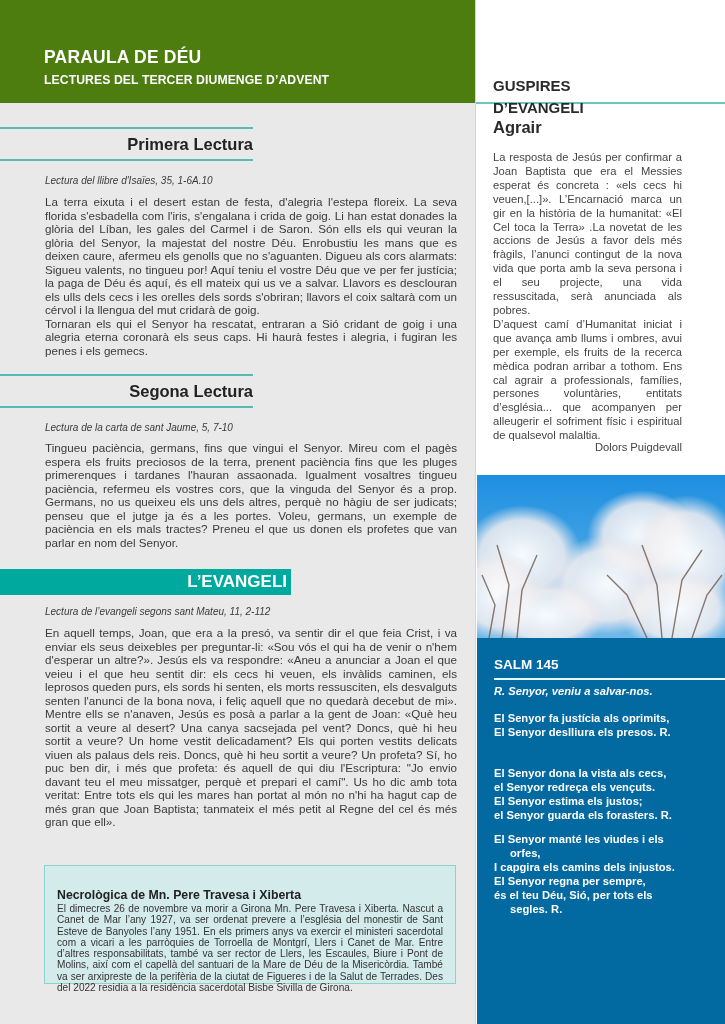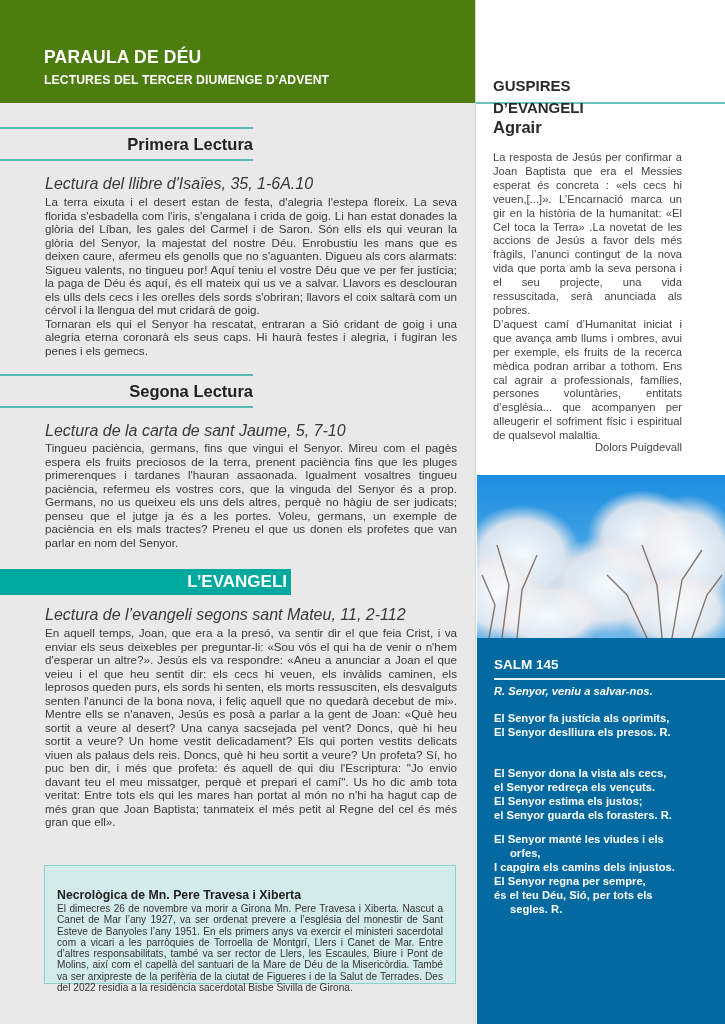--- a/index.html
+++ b/index.html
@@ -11,21 +11,21 @@
   .header-left .t1 { position:absolute; left:44px; top:47px; color:#fff; font-weight:bold; font-size:17.5px; letter-spacing:0.2px; }
   .header-left .t2 { position:absolute; left:44px; top:73px; color:#fff; font-weight:bold; font-size:12.2px; letter-spacing:0.1px; }
   .header-right { position:absolute; left:476px; top:0; width:249px; height:102px; background:#fff; border-bottom:2px solid #6cc6bf; }
   .header-right .t { position:absolute; left:17px; top:47px; color:#2a2a2a; font-weight:bold; font-size:15px; line-height:22px;margin-top:28px; }
 
   .sec-head { position:absolute; left:0; width:253px; height:30px; border-top:2px solid #58bbb3; border-bottom:2px solid #58bbb3; }
   .sec-head span { position:absolute; right:0; top:6px; font-weight:bold; font-size:16.5px; color:#222; }
   .ev-head { position:absolute; left:0; top:569px; width:253px; height:26px; background:#00a99d;padding-left:38px; }
   .ev-head span { position:absolute; right:4px; top:3px; font-weight:bold; font-size:17px; color:#fff; }
 
-  .ref { position:absolute; left:45px; font-style:italic; font-size:16px; color:#3a3a3a;text-align:center; }
+  .ref { position:absolute; left:45px; font-style:italic; font-size:10px; color:#3a3a3a;text-align:center; }
   .body { position:absolute; left:45px; width:412px; font-size:11.65px; line-height:13.5px; color:#3a3a3a; text-align:justify; }
   .body p { margin:0; }
 
   .necro { position:absolute; left:44px; top:865px; width:412px; height:119px; background:#d4ebeb; border:1px solid #8ed0ca; box-sizing:border-box; padding:22px 12px; }
   .necro .nt { font-weight:bold; font-size:12.3px; color:#222; margin-bottom:1px; }
   .necro .nb { font-size:10.1px; line-height:11.3px; color:#333; text-align:justify; }
 
   .agrair-title { position:absolute; left:493px; top:118px; font-weight:bold; font-size:16.5px; color:#2a2a2a; }
   .agrair-body { position:absolute; left:493px; top:151px; width:189px; font-size:11.2px; line-height:13.9px; color:#444; text-align:justify; }
   .agrair-body p { margin:0; }

